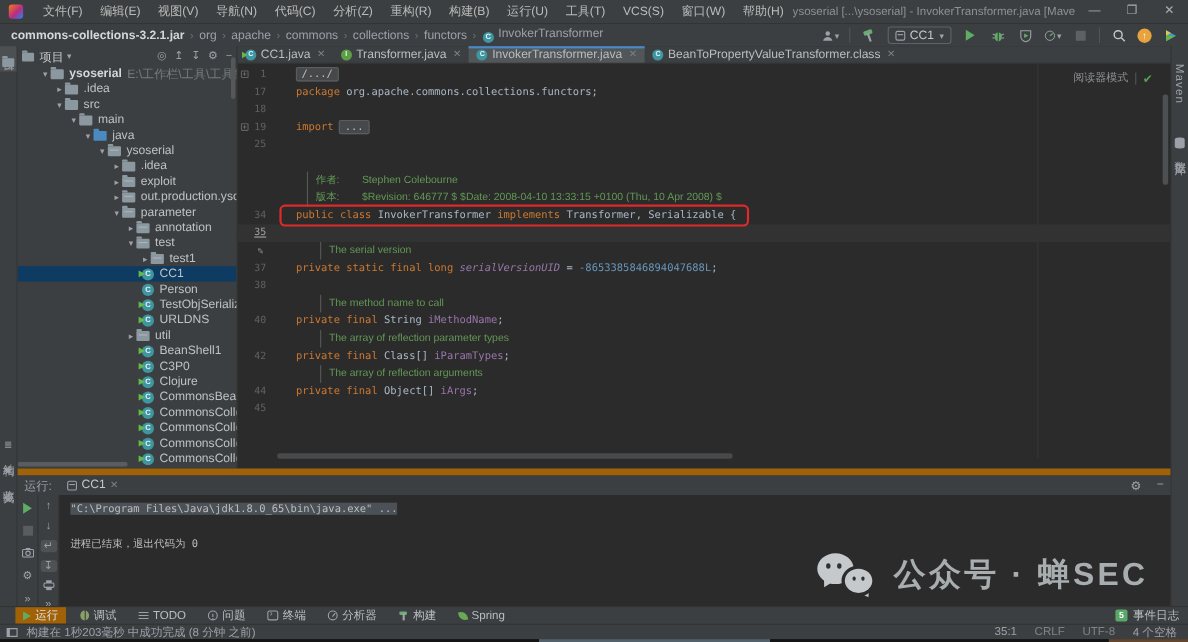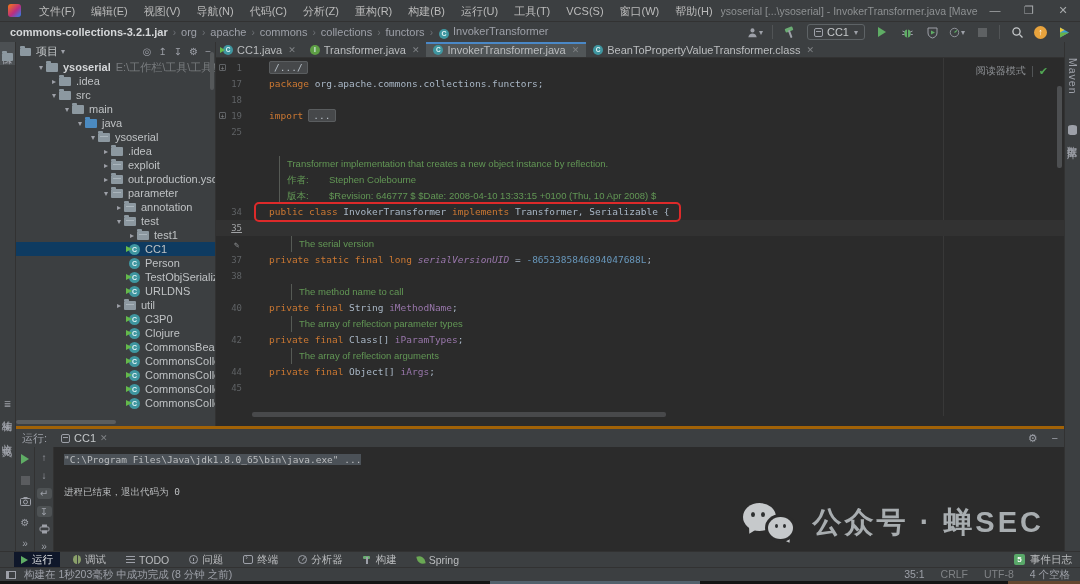--- a/index.html
+++ b/index.html
@@ -112,21 +112,21 @@
   .fold { background:#46484a; border:1px solid #5a5d5f; border-radius:2px; padding:0 4px; color:#b6bec6; }
   .fold.gap { margin-left:5px; }
   .docline { font-family:"Liberation Sans","DejaVu Sans",sans-serif; font-size:9.5px; color:#629755; }
   .docline .bar { border-left:1px solid #565a55; padding-left:7px; display:inline-block; }
   .doclabel { display:inline-block; min-width:42px; }
   .ind1 { margin-left:10px; } .ind2 { margin-left:22px; }
   .redbox { position:absolute; left:38px; top:-2px; width:427px; height:20px; border:2.5px solid #dd2a2a;
     border-radius:5px; z-index:5; pointer-events:none; }
 
   
-  #run-panel { position:absolute; left:16px; top:426px; width:1048px; height:125px; background:#3c3f41; border-top:3px solid #a16207; }
+  #run-panel { position:absolute; left:16px; top:426px; width:1048px; height:125px; background:#3c3f41; border-top:6px solid #a16207; }
   #run-header { height:18px; display:flex; align-items:center; font-size:11px; color:#9da0a8; padding:0 6px; }
   #run-tab { display:flex; align-items:center; gap:4px; margin-left:14px; color:#c5c8ca; }
   #run-header .hdr-icons { margin-left:auto; display:flex; gap:14px; color:#9da0a8; font-size:11px; }
   #run-cols { position:absolute; left:0; top:18px; bottom:0; width:38px; display:flex; }
   .run-col { width:19px; display:flex; flex-direction:column; align-items:center; gap:7px; padding-top:5px; border-right:1px solid #323232; }
   .rc-ico { width:15px; height:14px; display:flex; align-items:center; justify-content:center; color:#9da0a8; font-size:10px; }
   .rc-ico.on { background:#4e5254; border-radius:3px; }
   .rc-play { width:0; height:0; border-left:8px solid #5fad65; border-top:5px solid transparent; border-bottom:5px solid transparent; }
   .rc-stop { width:9px; height:9px; background:#6e7073; opacity:.6; }
   #console { position:absolute; left:38px; top:18px; right:0; bottom:0; background:#2b2b2b;
@@ -148,21 +148,21 @@
   .wc .b2::before, .wc .b2::after { content:""; position:absolute; top:7px; width:3px; height:4px; border-radius:50%; background:#2e3031; }
   .wc .b2::before { left:7px; } .wc .b2::after { left:15px; }
   .wc .t2 { position:absolute; left:42px; top:36px; width:0; height:0; border:4px solid transparent;
     border-top:6px solid #c6c9cb; transform:rotate(-30deg); }
   #wm-text { font-size:29px; font-weight:bold; color:#a8adb0; letter-spacing:3px; white-space:nowrap; }
 
   
   #toolwin-bar { position:absolute; left:0; top:551px; width:1080px; height:16px; background:#3c3f41;
     border-top:1px solid #323232; display:flex; align-items:center; font-size:10.5px; color:#bbbdbf; padding-left:14px; }
   .twb-item { display:flex; align-items:center; gap:4px; padding:0 7px; height:16px; }
-  .twb-item.sel { background:#0f172a; color:#e0e2e4; }
+  .twb-item.sel { background:#a16207; color:#e0e2e4; }
   #twb-right { margin-left:auto; display:flex; align-items:center; gap:5px; padding-right:8px; }
   .evt-badge { width:11px; height:11px; border-radius:2px; background:#59a869; color:#fff;
     font:bold 8px/11px "Liberation Sans",sans-serif; text-align:center; }
 
   
   .i { display:inline-block; }
   .i-play { width:0; height:0; border-left:7px solid #5fad65; border-top:4.5px solid transparent; border-bottom:4.5px solid transparent; }
   .i-bug { width:8px; height:9px; border-radius:50%; background:#8aa06a; position:relative; }
   .i-bug::before { content:""; position:absolute; left:3.5px; top:-2px; width:1px; height:13px; background:#3c3f41; }
   .i-list { width:9px; height:8px; background:repeating-linear-gradient(#9da0a8 0 1px, transparent 1px 3px); }
@@ -411,20 +411,24 @@
           <span class="t-class run">C</span>
           <span class="t-label">URLDNS</span>
         </div>
         <div class="tree-row" style="padding-left: 98px;">
           <span class="tw-arrow">▸</span>
           <span class="t-folder pkg"></span>
           <span class="t-label">util</span>
         </div>
         <div class="tree-row" style="padding-left: 113px;">
           <span class="t-class run">C</span>
+          <span class="t-label">BeanShell1</span>
+        </div>
+        <div class="tree-row" style="padding-left: 113px;">
+          <span class="t-class run">C</span>
           <span class="t-label">C3P0</span>
         </div>
         <div class="tree-row" style="padding-left: 113px;">
           <span class="t-class run">C</span>
           <span class="t-label">Clojure</span>
         </div>
         <div class="tree-row" style="padding-left: 113px;">
           <span class="t-class run">C</span>
           <span class="t-label">CommonsBeanutils1</span>
         </div>
@@ -496,24 +500,20 @@
             <span class="gutter">19<span class="foldbox">+</span></span>
             <span class="cbody"><span class="kw">import</span><span class="fold gap">...</span></span>
           </div>
           <div class="crow">
             <span class="gutter">25</span>
             <span class="cbody"></span>
           </div>
           <div class="crow">
             <span class="gutter"></span>
             <span class="cbody"></span>
-          </div>
-          <div class="crow">
-            <span class="gutter"></span>
-            <span class="cbody"><span class="docline ind1"><span class="bar"><span>Transformer implementation that creates a new object instance by reflection.</span></span></span></span>
           </div>
           <div class="crow">
             <span class="gutter"></span>
             <span class="cbody"><span class="docline ind1"><span class="bar"><span class="doclabel">作者:</span><span>Stephen Colebourne</span></span></span></span>
           </div>
           <div class="crow">
             <span class="gutter"></span>
             <span class="cbody"><span class="docline ind1"><span class="bar"><span class="doclabel">版本:</span><span>$Revision: 646777 $ $Date: 2008-04-10 13:33:15 +0100 (Thu, 10 Apr 2008) $</span></span></span></span>
           </div>
           <div class="crow">

